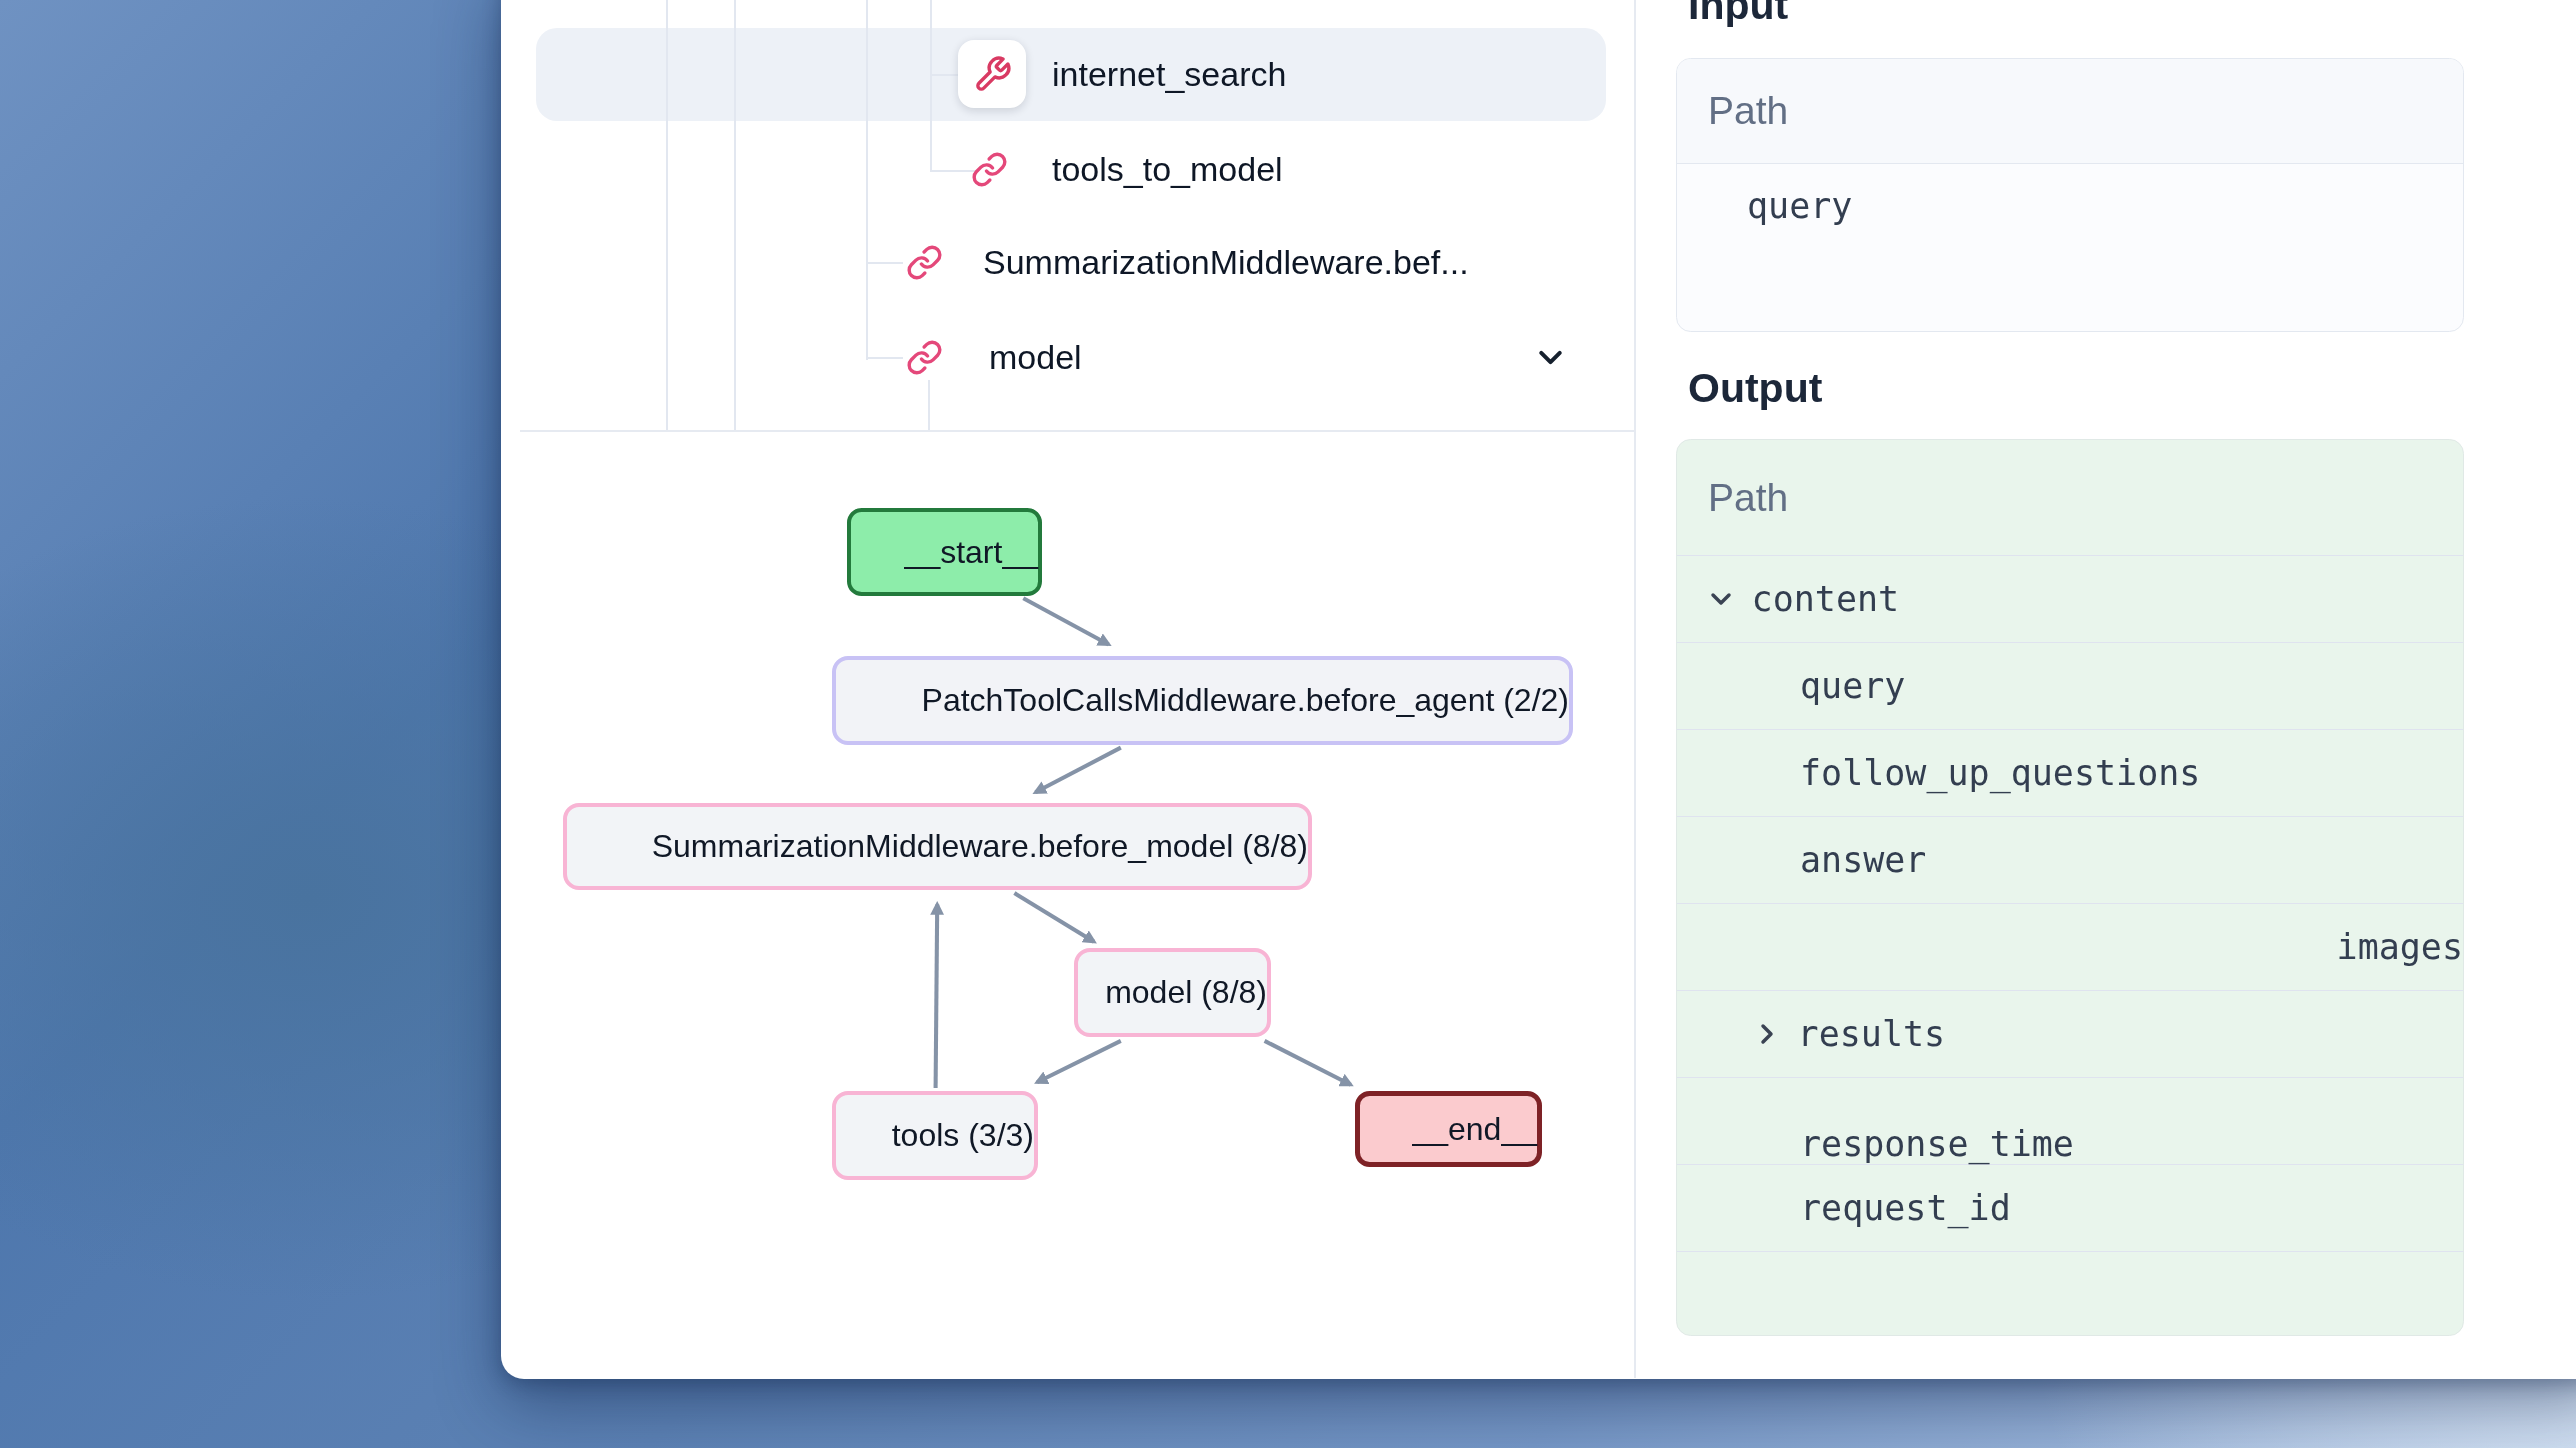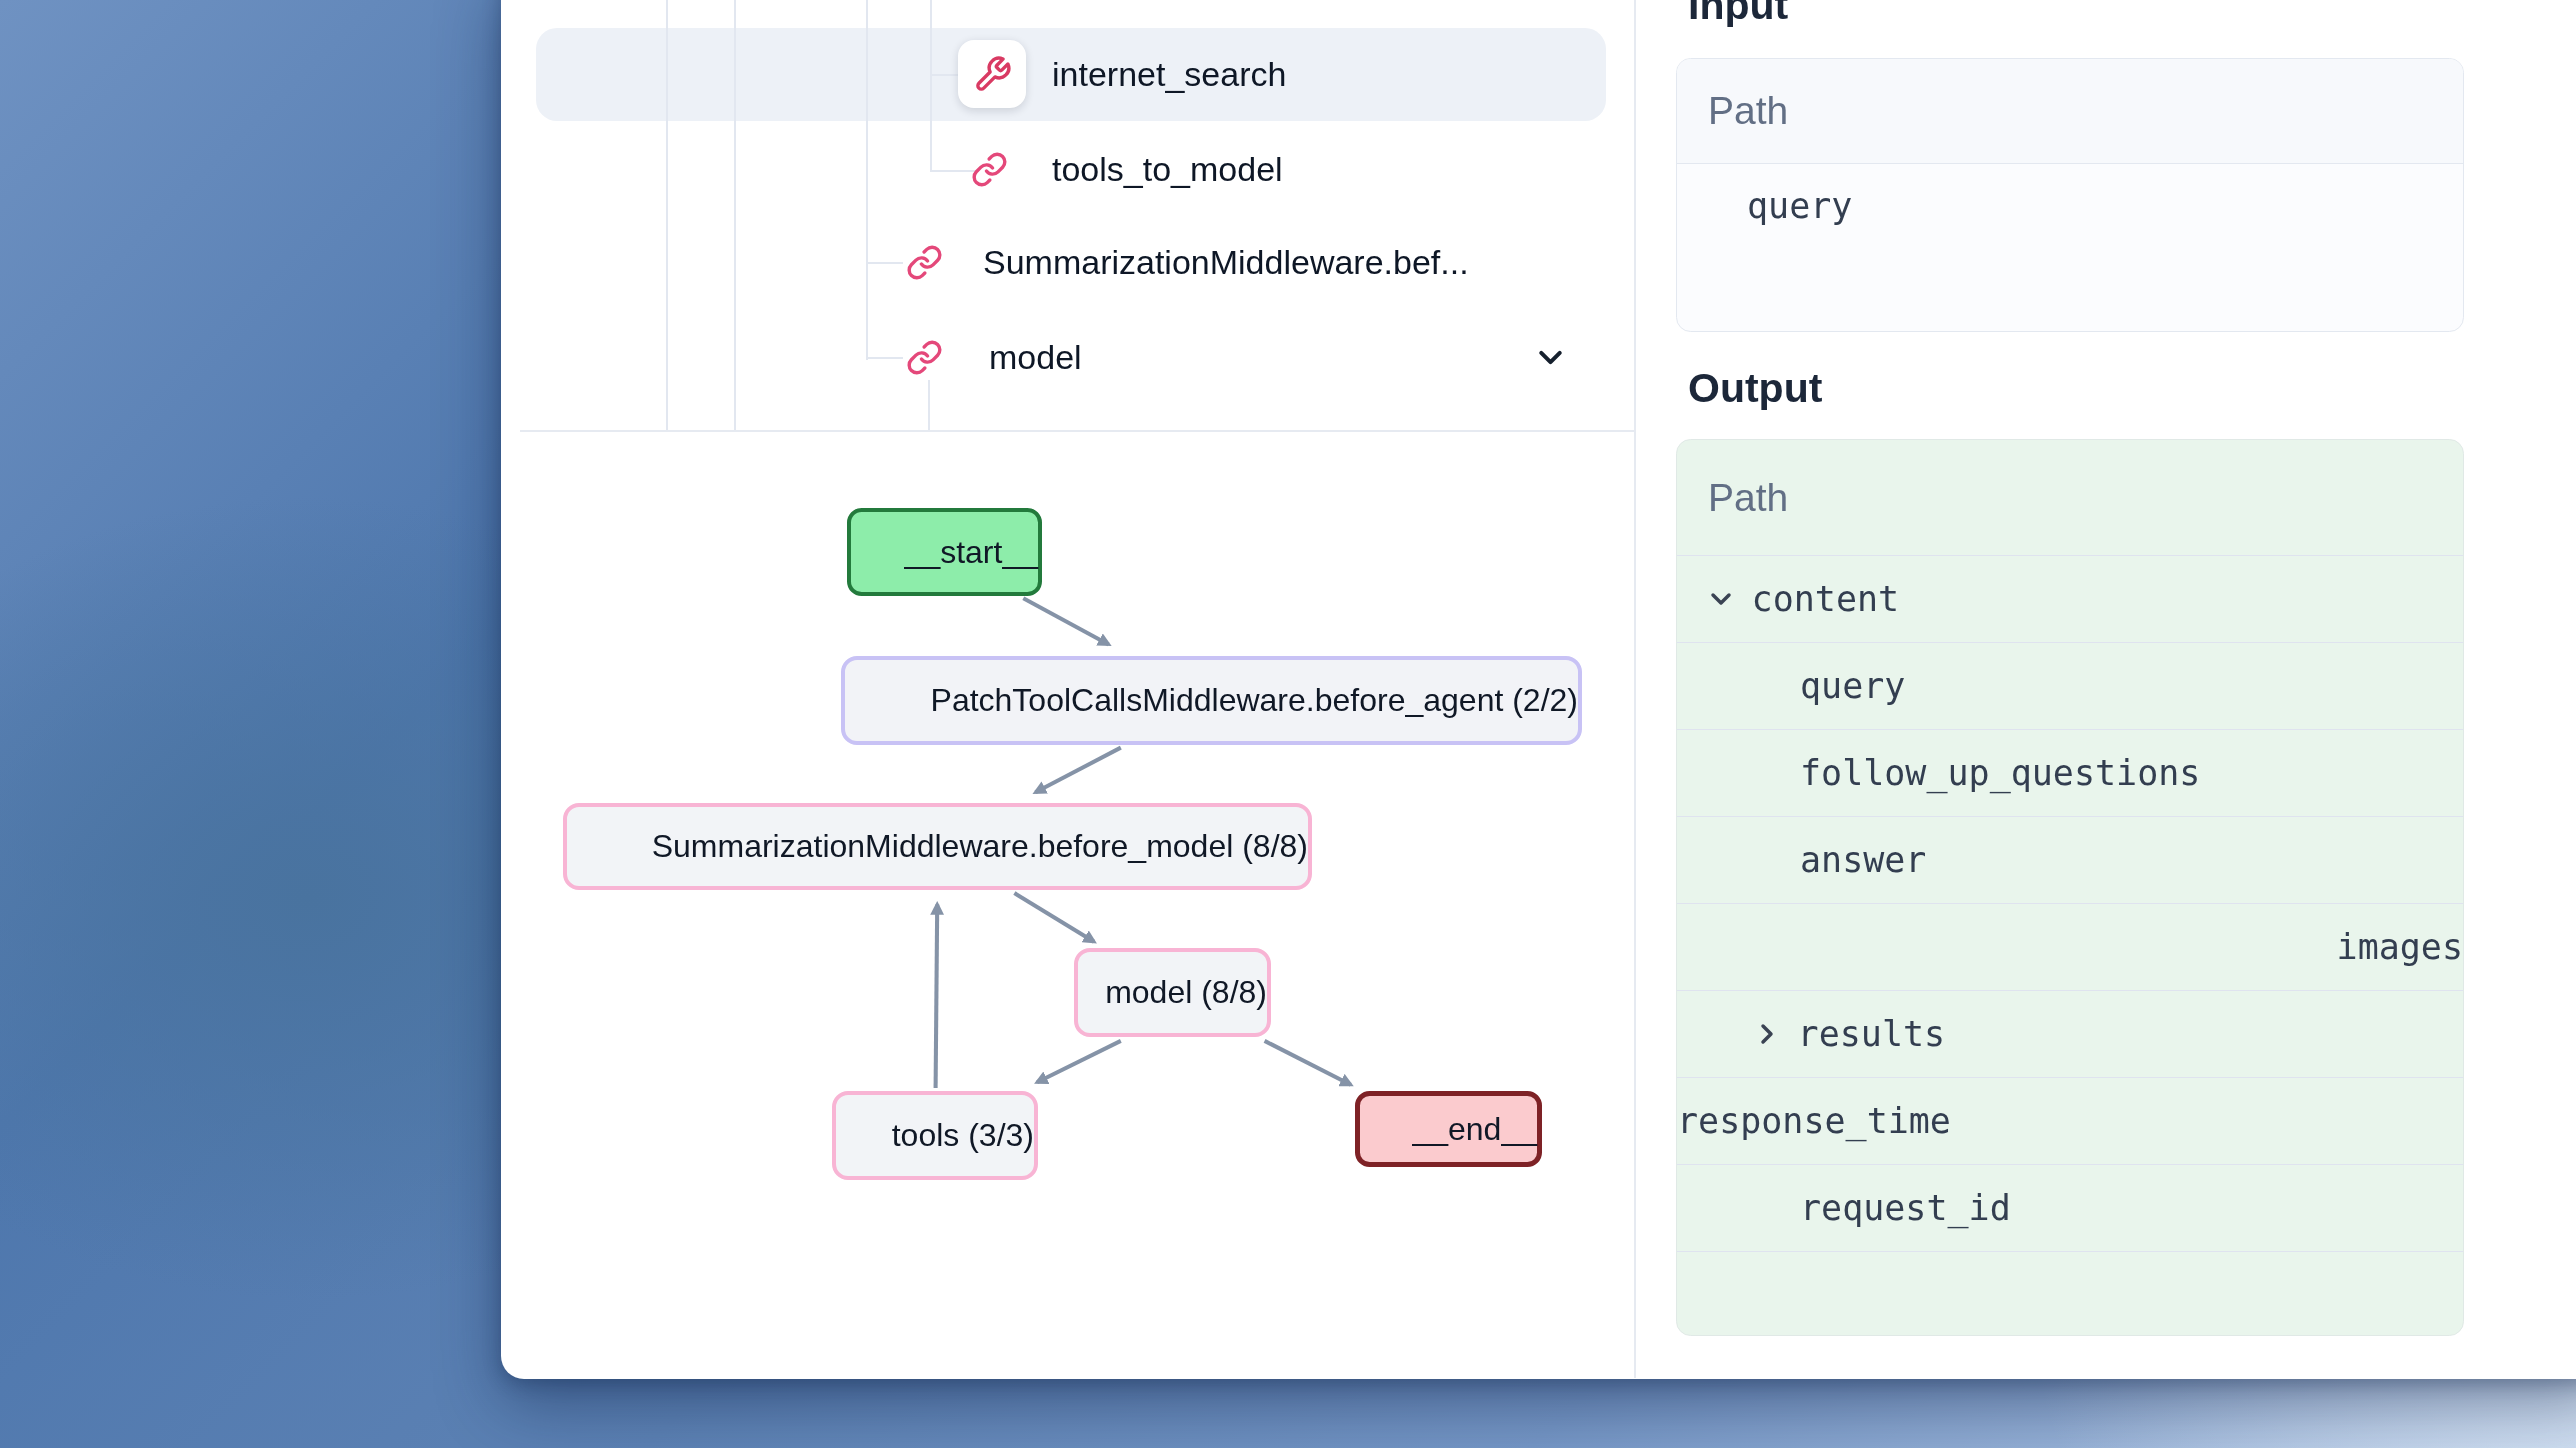--- a/index.html
+++ b/index.html
@@ -31,21 +31,21 @@
   .icon-box{position:absolute; width:68px; height:68px; background:#ffffff; border-radius:16px;
     box-shadow:0 2.4px 8px rgba(15,23,42,.14); display:flex; align-items:center; justify-content:center;}
   .tree-icon{display:flex; align-items:center; justify-content:center;}
   .row-chevron{position:absolute; left:1031px; display:flex; align-items:center;}
   
   .graph{position:absolute; left:501px; top:430px; width:1134px; height:948px;}
   .graph svg.edges{position:absolute; left:0; top:0;}
   .gnode{position:absolute; display:flex; align-items:center; justify-content:flex-end;
     font-size:32px; color:#101826; white-space:nowrap; background:#f2f4f7; box-sizing:border-box;}
   .gnode.start{background:#8dedaa; border:4.9px solid #237a3c; border-radius:14.6px;}
-  .gnode.purple{border:4.9px solid #c8c2f5; border-radius:16px; background:#f2f3f7;margin-left:9px;}
+  .gnode.purple{border:4.9px solid #c8c2f5; border-radius:16px; background:#f2f3f7;}
   .gnode.pink{border:4.9px solid #f8b4d4; border-radius:16px;}
   .gnode.end{background:#fbcbce; border:5.7px solid #7e2226; border-radius:14.6px;}
   
   .rp-heading{position:absolute; font-size:41px; font-weight:700; color:#1c2739; white-space:nowrap;}
   .datatable{position:absolute; left:1676px; width:788px; border:1.6px solid #e3e8f0;
     border-radius:14.6px; overflow:hidden; box-sizing:border-box; background:#fbfcfe;}
   .datatable.green{background:#e9f5ec; border-color:#e0e9e6;}
   .dt-header{display:flex; align-items:center; padding-left:31px; font-size:39px; font-weight:500;
     color:#626f85; background:#f7f9fc; border-bottom:1.6px solid #e3e8f0;}
   .datatable.green .dt-header{background:transparent; border-bottom:1.6px solid #dfe3ef;}
@@ -205,21 +205,21 @@
 
     <div class="dt-row" style="height:87px; padding-left:74px;">
       <span class="chev">
         <svg width="32" height="32" viewBox="0 0 24 24" fill="none" stroke="#3a4353" stroke-width="2.6" stroke-linecap="round" stroke-linejoin="round">
             <polyline points="9 6 15 12 9 18"></polyline>
           </svg>
       </span>
       <span class="mono-label">results</span>
     </div>
 
-    <div class="dt-row" style="height:87px; ">
+    <div class="dt-row" style="height:87px; padding-left:123px;align-items:flex-end;">
       <span class="mono-label">response_time</span>
     </div>
 
     <div class="dt-row" style="height:87px; padding-left:123px;">
       <span class="mono-label">request_id</span>
     </div>
 
   </div>
 </div>
 

